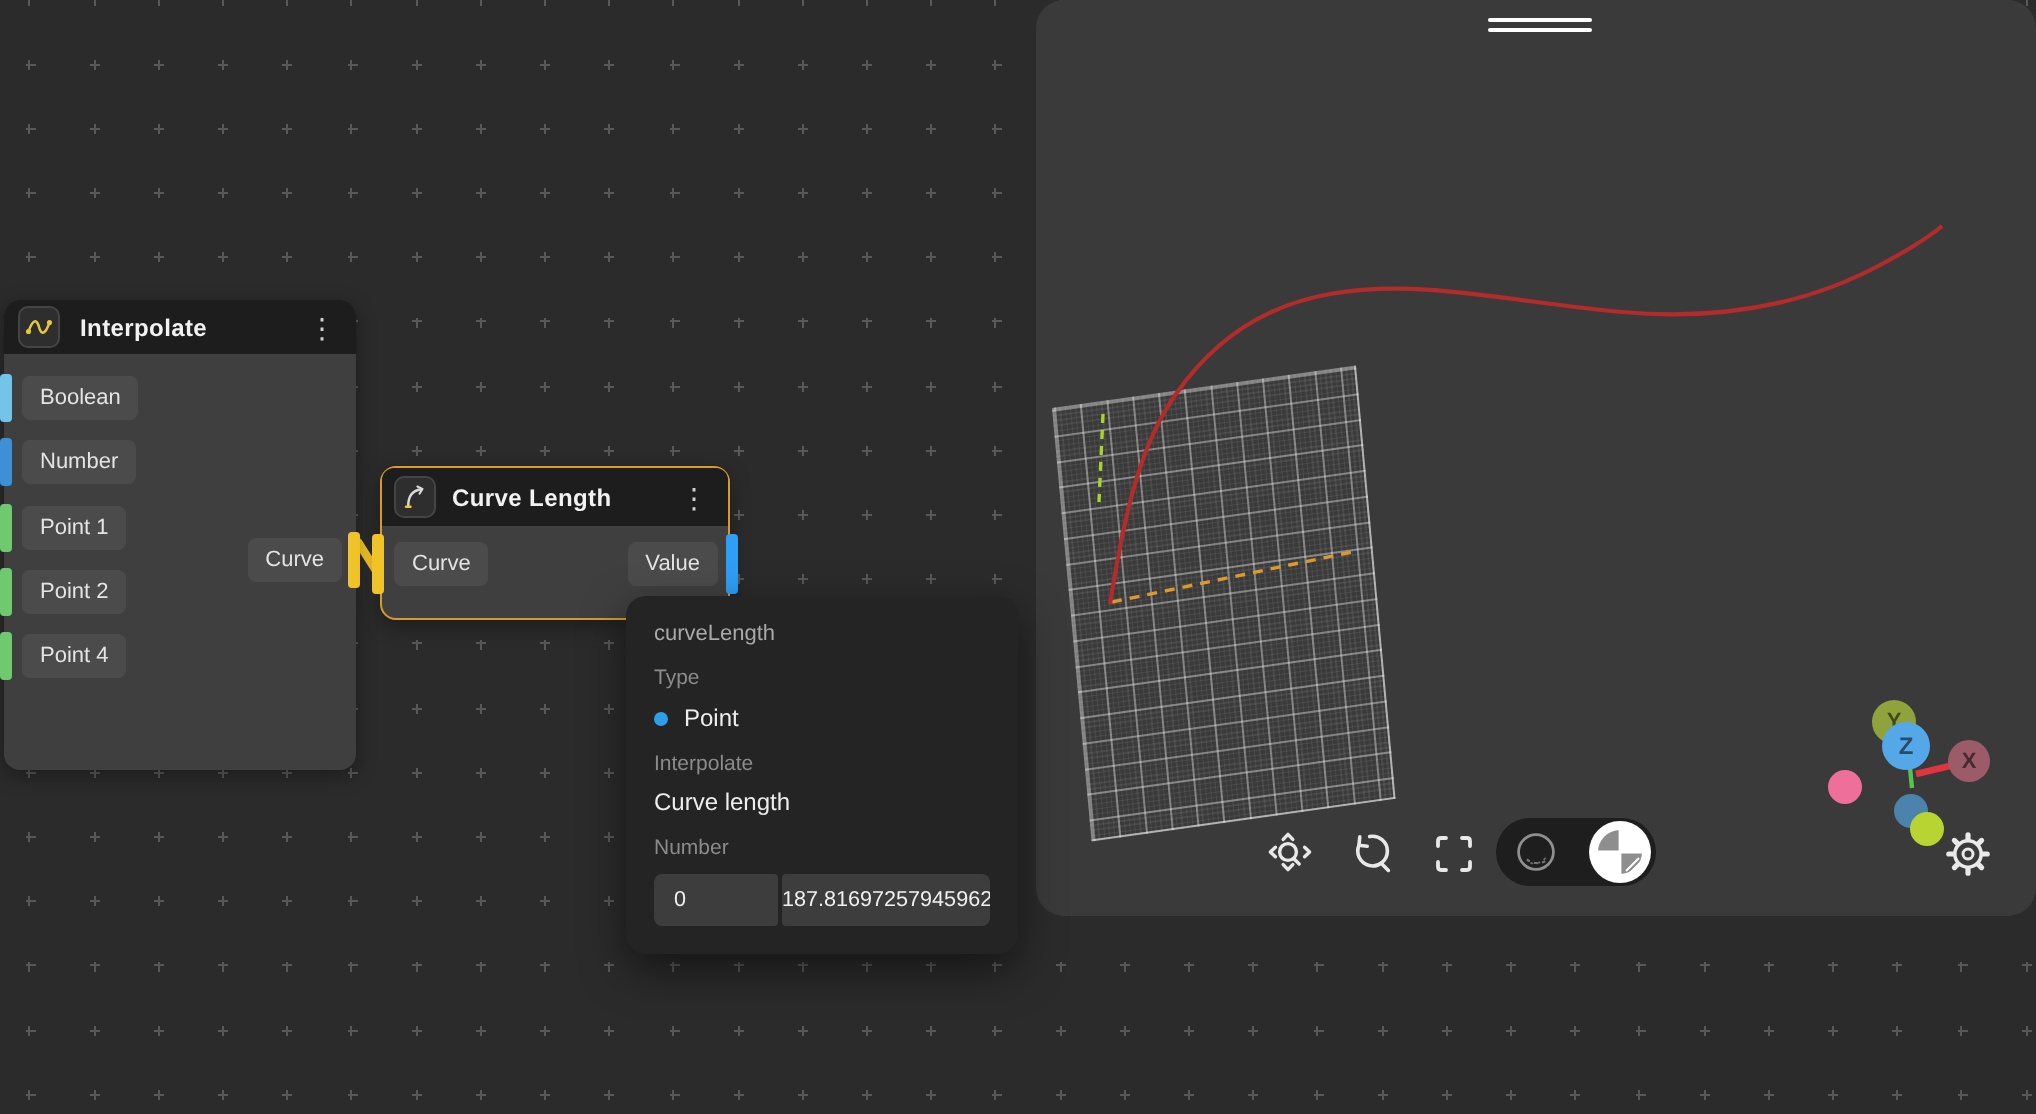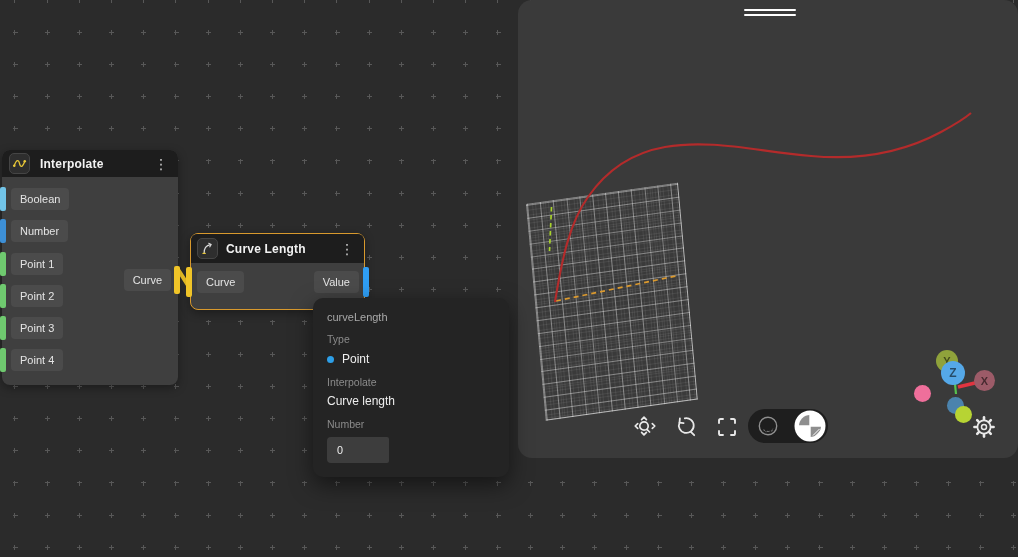--- a/index.html
+++ b/index.html
@@ -715,24 +715,20 @@
       <div class="port-row">
         <span class="port-bar" style="background: rgb(111, 201, 111);"></span>
         <span class="port-pill">Point 1</span>
       </div>
       <div class="port-row">
         <span class="port-bar" style="background: rgb(111, 201, 111);"></span>
         <span class="port-pill">Point 2</span>
       </div>
       <div class="port-row">
         <span class="port-bar" style="background: rgb(111, 201, 111);"></span>
-        <span class="port-pill">Point 3</span>
-      </div>
-      <div class="port-row">
-        <span class="port-bar" style="background: rgb(111, 201, 111);"></span>
         <span class="port-pill">Point 4</span>
       </div>
     </div>
   <div id="interp-output" class="port-row">
     <span class="port-pill">Curve</span>
     <span class="port-bar" id="interp-out-bar" style="background: rgb(240, 196, 40);"></span>
   </div>
 </div>
 
 <svg id="wire-svg" width="30" height="44">
@@ -764,20 +760,21 @@
   <div class="tt-label">Type</div>
   <div class="tt-typerow">
     <span class="tt-dot" id="tt-dot" style="background: rgb(45, 159, 232);"></span>
     <span class="tt-value">Point</span>
   </div>
   <div class="tt-label">Interpolate</div>
   <div class="tt-desc">Curve length</div>
   <div class="tt-label">Number</div>
   <div class="tt-cells">
     <div class="tt-cell idx">0</div>
+    <div class="tt-cell num">187.81697257945962</div>
   </div>
 </div>
 
 <div id="viewport">
   <div id="vp-handle">
       <div></div>
       <div></div>
     </div>
 
   <div id="vp-grid"></div>

